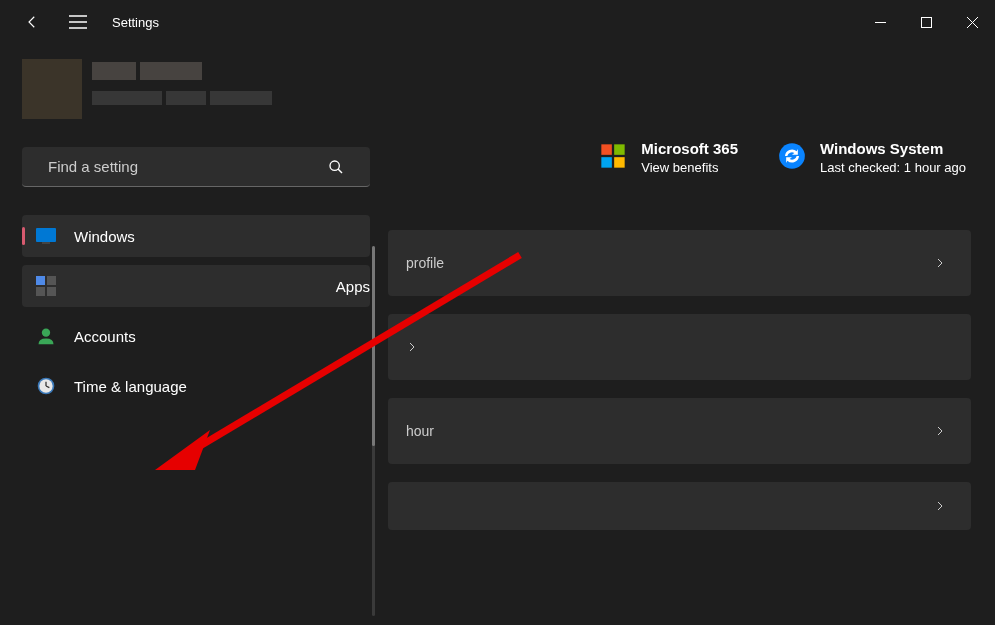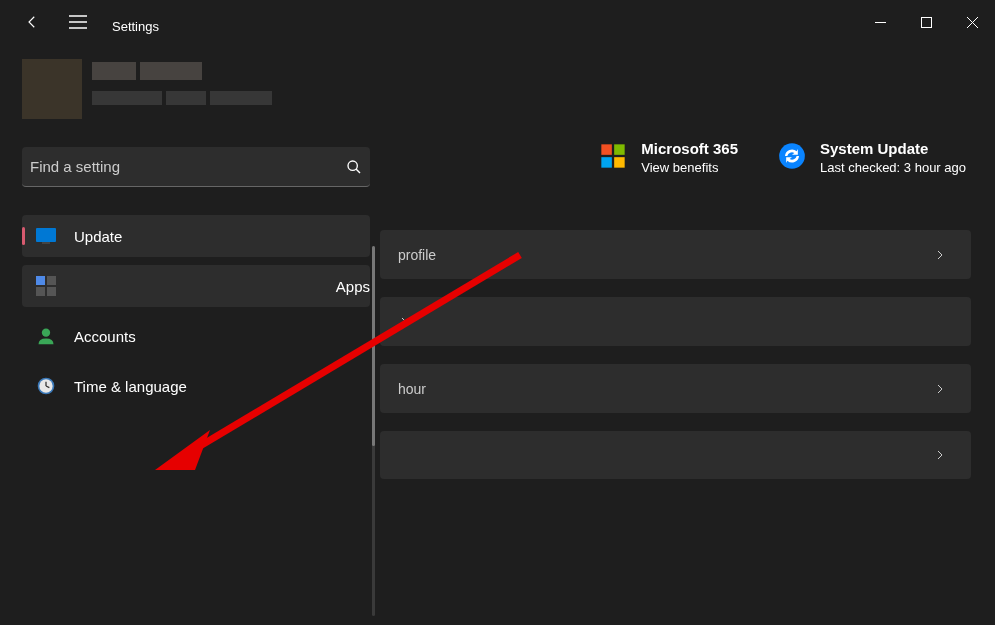--- a/index.html
+++ b/index.html
@@ -17,21 +17,21 @@
       position: relative;
     }
     .titlebar {
       display: flex;
       align-items: center;
       height: 44px;
       padding-left: 20px;
     }
     .titlebar-left {
       display: flex;
-      align-items: flex-end;
+      align-items: center;
       gap: 22px;
       flex: 1;
     }
     .back-btn, .hamburger-btn {
       width: 24px;
       height: 24px;
       display: flex;
       align-items: center;
       justify-content: center;
       cursor: pointer;
@@ -84,21 +84,21 @@
     .email-block { height: 14px; background: #373737; }
     .search-container {
       margin: 28px 0 0 22px;
       width: 348px;
       height: 40px;
       background: #2d2d2d;
       border-radius: 4px;
       border-bottom: 1px solid #666;
       display: flex;
       align-items: center;
-      padding: 0 8px;
+      padding: 0 26px;
     }
     .search-input {
       flex: 1;
       background: transparent;
       border: none;
       outline: none;
       color: #cccccc;
       font-size: 15px;
     }
     .search-input::placeholder {
@@ -141,21 +141,21 @@
     }
     .sidebar-icon {
       width: 20px;
       height: 20px;
       display: flex;
       align-items: center;
       justify-content: center;
     }
     .content-area {
       position: absolute;
-      left: 380px;
+      left: 388px;
       top: 140px;
       right: 24px;
     }
     .status-cards {
       display: flex;
       gap: 40px;
       margin-bottom: 55px;
       justify-content: flex-end;
       padding-right: 5px;
     }
@@ -174,21 +174,21 @@
       font-weight: 600;
     }
     .card-subtitle {
       font-size: 13px;
       color: #ffffff;
       margin-top: 3px;
     }
     .setting-row {
       background: #2d2d2d;
       border-radius: 4px;
-      height: 49px;
+      height: 66px;
       margin-bottom: 18px;
       display: flex;
       align-items: center;
       padding: 0 25px 0 18px;
       cursor: pointer;
       font-size: 14px;
       color: #cccccc;
     }
     .setting-row-text {
       flex: 1;
@@ -278,21 +278,21 @@
 </div>
 
 <div class="sidebar">
   <div class="sidebar-item active">
     <span class="sidebar-icon">
       <svg width="20" height="16" viewBox="0 0 20 16">
           <rect x="0" y="0" width="20" height="14" rx="1" fill="#0078d4"></rect>
           <rect x="6" y="14" width="8" height="2" fill="#444"></rect>
         </svg>
     </span>
-    <span>Update</span>
+    <span>Windows</span>
   </div>
   <div class="sidebar-item hover">
     <span class="sidebar-icon">
       <svg width="20" height="20" viewBox="0 0 20 20">
           <rect x="0" y="0" width="9" height="9" fill="#4f8ae8"></rect>
           <rect x="11" y="0" width="9" height="9" fill="#555"></rect>
           <rect x="0" y="11" width="9" height="9" fill="#555"></rect>
           <rect x="11" y="11" width="9" height="9" fill="#555"></rect>
         </svg>
     </span>
@@ -341,22 +341,22 @@
       </div>
     </div>
     <div class="status-card">
       <div class="card-icon">
         <svg width="28" height="28" viewBox="0 0 24 24">
             <circle cx="12" cy="12" r="11" fill="#0a84ff"></circle>
             <path d="M6 12a6 6 0 0 1 10-4l1-2v5h-5l2-1.5A4 4 0 0 0 8 12M18 12a6 6 0 0 1-10 4l-1 2v-5h5l-2 1.5A4 4 0 0 0 16 12" fill="#fff"></path>
           </svg>
       </div>
       <div>
-        <div class="card-title">System Update</div>
-        <div class="card-subtitle">Last checked: 3 hour ago</div>
+        <div class="card-title">Windows System</div>
+        <div class="card-subtitle">Last checked: 1 hour ago</div>
       </div>
     </div>
   </div>
 
   <div class="setting-row">
     <span class="setting-row-text">profile</span>
     <svg width="12" height="12" viewBox="0 0 24 24" fill="none" stroke="#ccc" stroke-width="2">
         <path d="M8 4l8 8-8 8"></path>
       </svg>
   </div>

